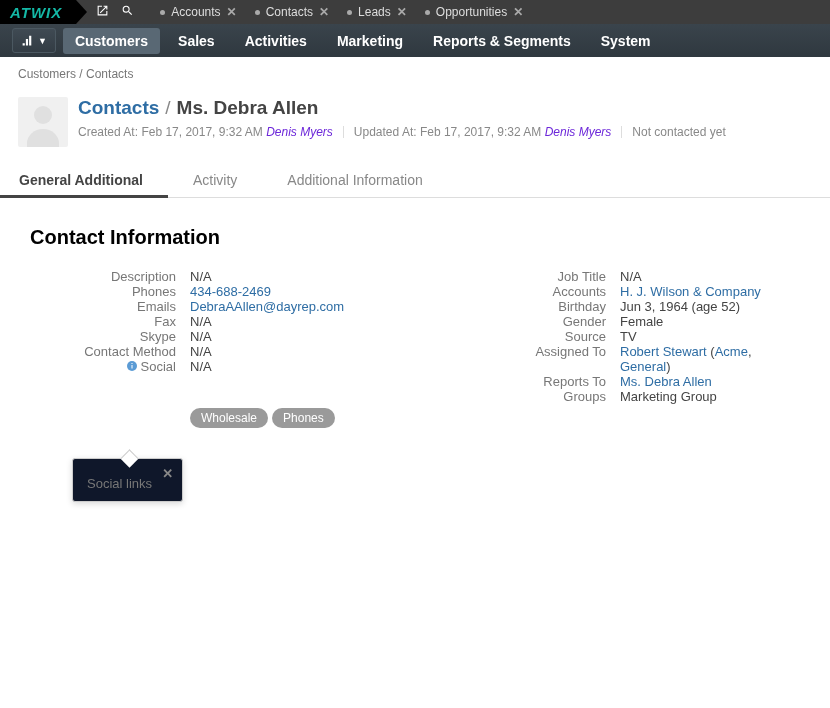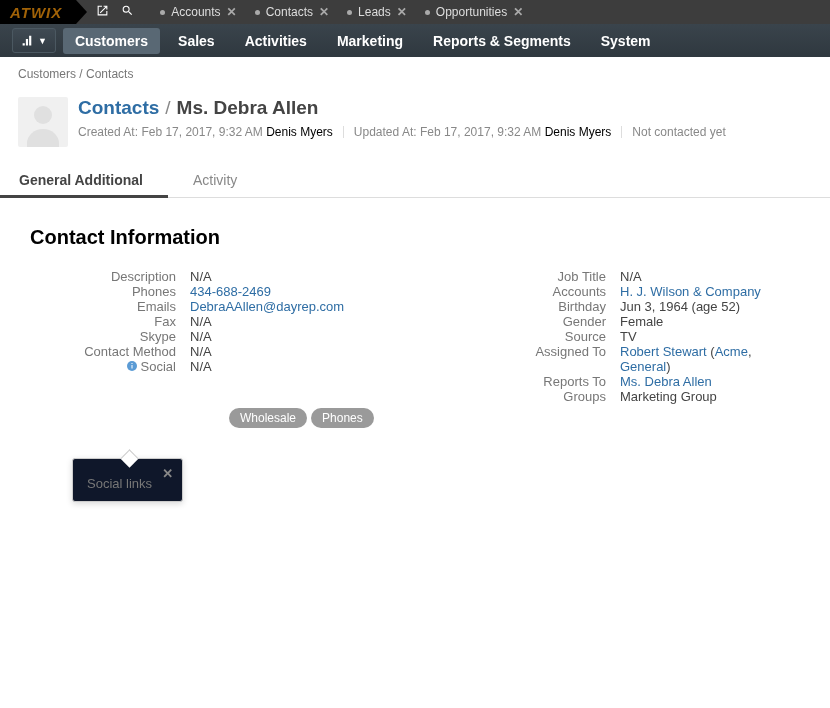--- a/index.html
+++ b/index.html
@@ -18,21 +18,21 @@
   .topbar {
     background: #3d3d3d;
     height: 24px;
     display: flex;
     align-items: center;
     color: #fff;
     font-size: 12px;
   }
   .brand {
     background: #000;
-    color: #a16207;
+    color: #14b8a6;
     font-weight: 800;
     font-style: italic;
     letter-spacing: 1px;
     height: 24px;
     padding: 0 14px 0 10px;
     display: flex;
     align-items: center;
     font-size: 15px;
     position: relative;
   }
@@ -167,21 +167,21 @@
     margin-top: 6px;
     font-size: 12px;
     color: #888;
     display: flex;
     align-items: center;
     gap: 10px;
   }
   .record-meta .meta-sep {
     width: 1px; height: 12px; background: #ddd;
   }
-  .record-meta .user-link { color: #000000; }
+  .record-meta .user-link { color: #6d28d9; font-style: italic; }
   
   
   .tabs {
     display: flex;
     border-bottom: 1px solid #ddd;
   }
   .tab {
     padding: 9px 25px;
     color: #888;
     font-size: 14px;
@@ -237,21 +237,20 @@
     vertical-align: -1px;
     margin-right: 3px;
   }
   .field-label .info-icon svg { fill: #5b9bd5; }
   
   .tags-row {
     grid-column: 2 / 3;
     margin-top: 34px;
     display: flex;
     gap: 4px;
-    margin-left: 39px;
   }
   .tag {
     background: #9a9a9a;
     color: #fff;
     border-radius: 11px;
     padding: 3px 11px;
     font-size: 12px;
   }
   
   
@@ -371,20 +370,21 @@
       </span>
       <span class="meta-sep"></span>
       <span>Not contacted yet</span>
     </div>
   </div>
 </div>
 
 <div class="tabs">
   <div class="tab active">General Additional</div>
   <div class="tab">Activity</div>
+  <div class="tab">Additional Information</div>
 </div>
 
 <div class="content">
   <div class="section-title">Contact Information</div>
   <div class="fields">
     <div class="col left">
       <div class="field-label">Description</div>
       <div class="field-value">N/A</div>
 
       <div class="field-label">Phones</div>

